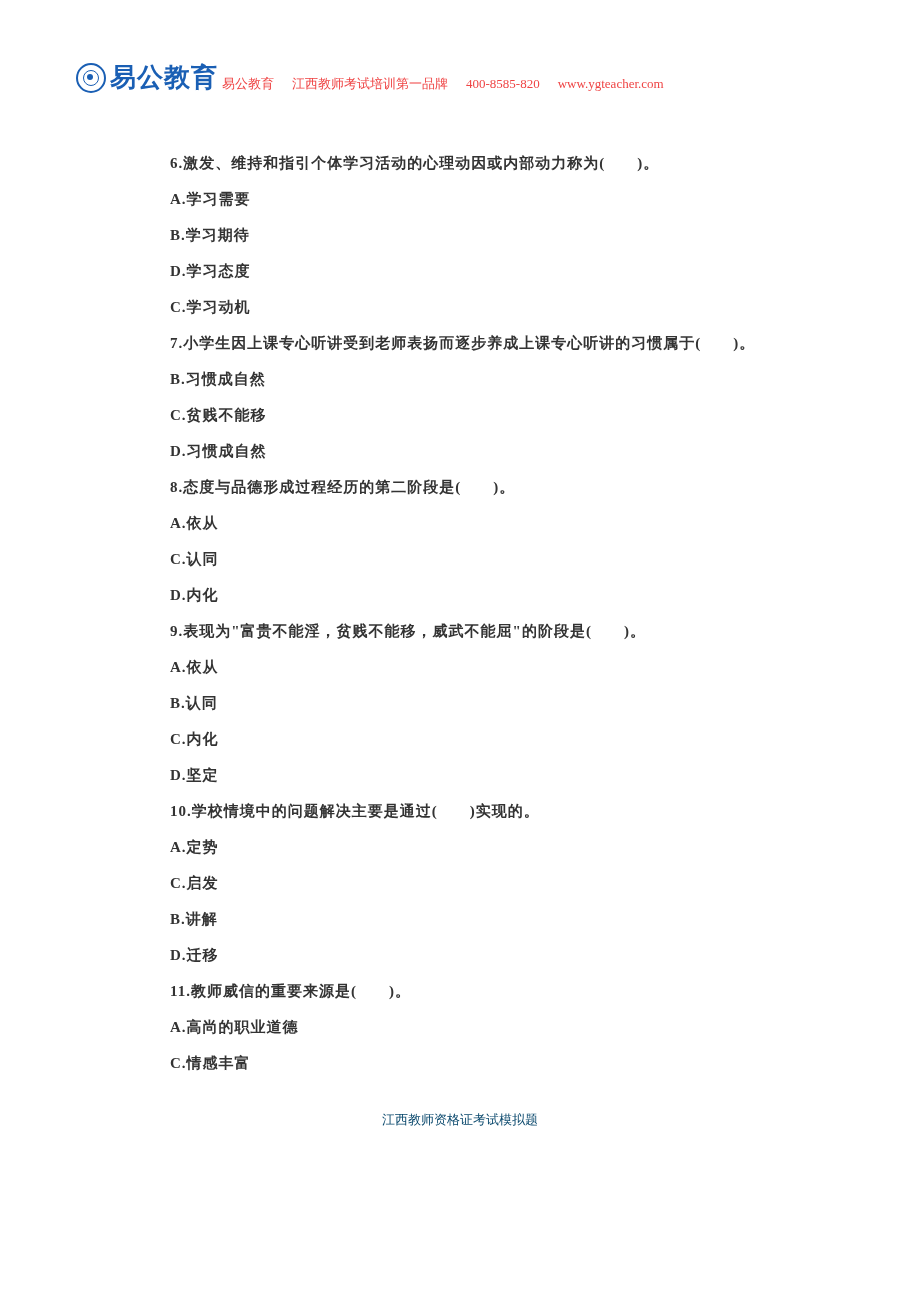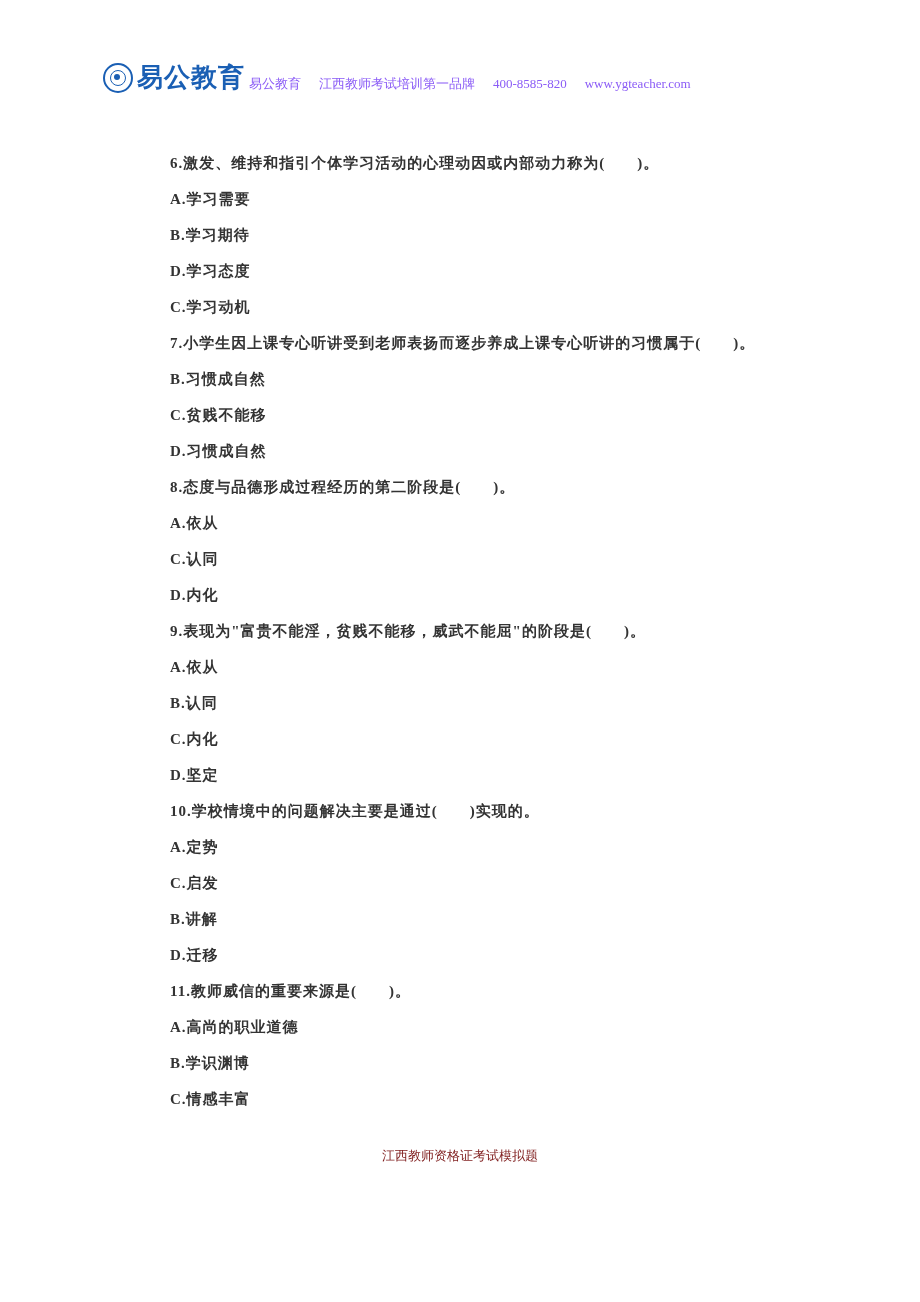--- a/index.html
+++ b/index.html
@@ -9,21 +9,21 @@
       font-family: "SimSun", "宋体", serif;
       width: 920px;
     }
     .page {
       padding: 60px 0 40px 0;
       position: relative;
     }
     .header {
       display: flex;
       align-items: center;
-      padding-left: 103px;
+      padding-left: 76px;
       margin-bottom: 50px;
     }
     .logo {
       display: flex;
       align-items: center;
     }
     .logo-icon {
       width: 26px;
       height: 26px;
       border: 2px solid #1a5fb4;
@@ -53,21 +53,21 @@
     }
     .logo-text {
       font-family: "SimHei", "黑体", sans-serif;
       font-size: 26px;
       font-weight: bold;
       color: #1a5fb4;
       letter-spacing: 1px;
     }
     .header-info {
       font-size: 13px;
-      color: #8b5cf6;
+      color: #ef4444;
       margin-left: 4px;
       align-self: flex-end;
       padding-bottom: 2px;
     }
     .header-info span {
       margin-right: 18px;
     }
     .content {
       padding-left: 170px;
       padding-right: 80px;
@@ -76,21 +76,21 @@
       font-size: 15px;
       color: #333;
       line-height: 2.4;
       letter-spacing: 1px;
       margin: 0;
       font-weight: bold;
     }
     .footer {
       text-align: center;
       font-size: 13px;
-      color: #7f1d1d;
+      color: #0c4a6e;
       margin-top: 30px;
     }
   </style>
 </head>
 <body>
 
 <div class="page">
   <div class="header">
     <div class="logo">
       <div class="logo-icon">
@@ -127,18 +127,17 @@
     <p class="line">D.坚定</p>
 
     <p class="line">10.学校情境中的问题解决主要是通过(　　)实现的。</p>
     <p class="line">A.定势</p>
     <p class="line">C.启发</p>
     <p class="line">B.讲解</p>
     <p class="line">D.迁移</p>
 
     <p class="line">11.教师威信的重要来源是(　　)。</p>
     <p class="line">A.高尚的职业道德</p>
-    <p class="line">B.学识渊博</p>
     <p class="line">C.情感丰富</p>
   </div>
 
   <div class="footer">江西教师资格证考试模拟题</div>
 </div>
 
 </body></html>

